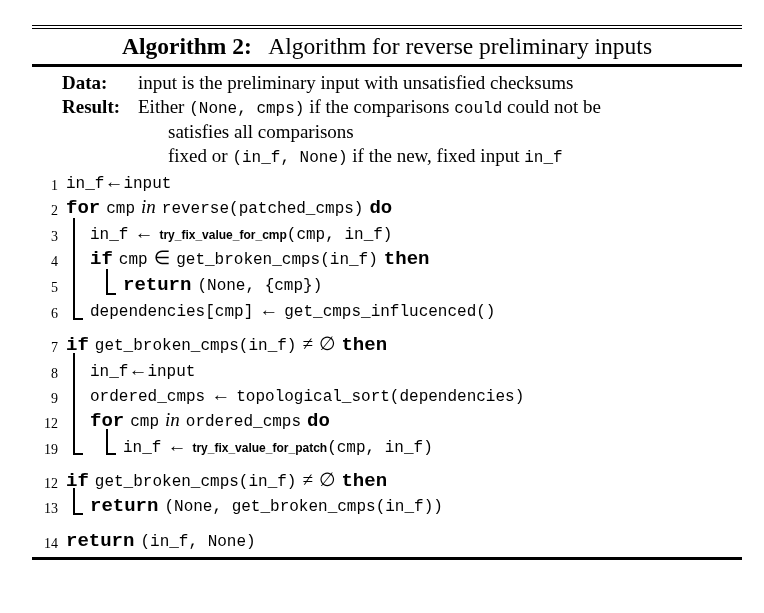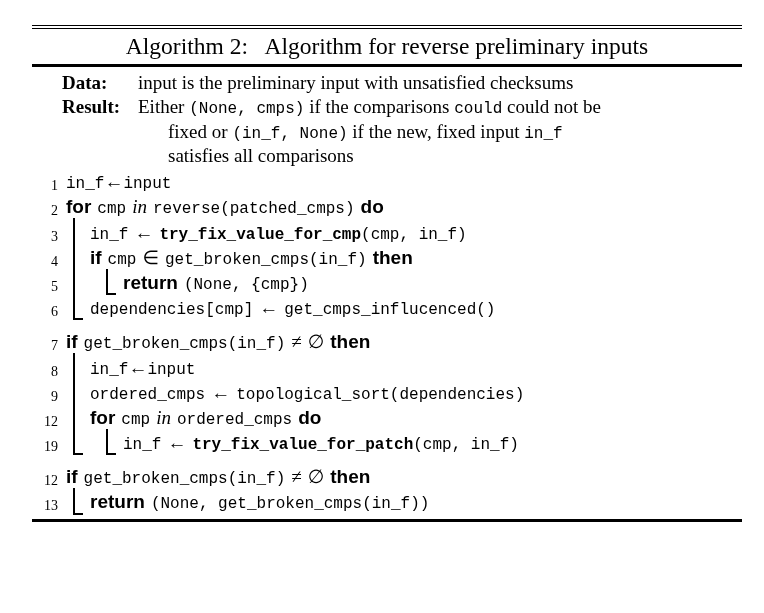--- a/index.html
+++ b/index.html
@@ -28,21 +28,21 @@
   .rule-gap   { height: 2px; }
 
   
   .caption {
     padding: 4px 0 5px 0;
     text-align: center;
     font-size: 23.5px;
     line-height: 1.12;
     white-space: nowrap;
   }
-  .caption .cap-label { font-weight: normal; margin-top: 28px; }
+  .caption .cap-label { font-weight: bold; margin-top: 28px; }
   .caption .cap-text  { font-weight: normal; }
 
   
   .algo-body {
     padding: 4px 0 3px 0;
     font-size: 19px;
   }
 
   
   .io-block { margin: 0 0 2px 0; }
@@ -102,24 +102,24 @@
   .vbar .foot {
     position: absolute;
     left: 0;
     bottom: 0;
     width: 10px;
     height: 2px;
     background: #000;
   }
 
   
-  .kw   { font-weight: bold; font-family: Liberation Sans, sans-serif; }
+  .kw   { font-weight: bold; font-family: Liberation Mono, monospace; }
   .it   { font-style: italic; font-family: "Liberation Serif", serif; }
   .mono { font-family: "Liberation Mono", "DejaVu Sans Mono", monospace; font-size: 16px; }
-  .monob{ font-family: Liberation Mono, monospace; font-size: 16px; font-weight: bold; }
+  .monob{ font-family: Liberation Sans, sans-serif; font-size: 12px; font-weight: bold; }
   .sym  { font-family: "Liberation Serif", serif; font-size: 19px; }
   .sp   { display: inline-block; width: 6px; }
 </style>
 </head>
 <body>
 
 <div id="algorithm-box">
 
   <div class="rule-thin"></div>
   <div class="rule-gap"></div>
@@ -137,22 +137,22 @@
 
     <div class="io-block">
       <div class="io-row">
         <span class="io-key">Data:</span>
         <span class="io-val">input is the preliminary input with unsatisfied checksums</span>
       </div>
       <div class="io-row">
         <span class="io-key">Result:</span>
         <span class="io-val"><span>Either </span><span class="mono">(None, cmps)</span><span> if the comparisons </span><span class="mono">could</span><span> could not be</span></span>
       </div>
+      <div class="io-cont">satisfies all comparisons</div>
       <div class="io-cont"><span>fixed or </span><span class="mono">(in_f, None)</span><span> if the new, fixed input </span><span class="mono">in_f</span></div>
-      <div class="io-cont">satisfies all comparisons</div>
     </div>
 
     <div id="code-lines" style="position: relative;">
         <div class="line">
           <span class="lineno">1</span>
           <span class="code" style="padding-left: 8px;"><span class="mono">in_f</span><span class="sym">←</span><span class="mono">input</span></span>
         </div>
         <div class="line">
           <span class="lineno">2</span>
           <span class="code" style="padding-left: 8px;"><span class="kw">for</span><span class="sp"></span><span class="mono">cmp</span><span class="sp"></span><span class="it">in</span><span class="sp"></span><span class="mono">reverse(patched_cmps)</span><span class="sp"></span><span class="kw">do</span></span>
@@ -194,20 +194,24 @@
           <span class="code" style="padding-left: 65px;"><span class="mono">in_f</span><span class="sp"></span><span class="sym">←</span><span class="sp"></span><span class="monob">try_fix_value_for_patch</span><span class="mono">(cmp, in_f)</span></span>
         </div>
         <div class="line spaced">
           <span class="lineno">12</span>
           <span class="code" style="padding-left: 8px;"><span class="kw">if</span><span class="sp"></span><span class="mono">get_broken_cmps(in_f)</span><span class="sp"></span><span class="sym">≠</span><span class="sp"></span><span class="sym">∅</span><span class="sp"></span><span class="kw">then</span></span>
         </div>
         <div class="line">
           <span class="lineno">13</span>
           <span class="code" style="padding-left: 32px;"><span class="kw">return</span><span class="sp"></span><span class="mono">(None, get_broken_cmps(in_f))</span></span>
         </div>
+        <div class="line spaced">
+          <span class="lineno">14</span>
+          <span class="code" style="padding-left: 8px;"><span class="kw">return</span><span class="sp"></span><span class="mono">(in_f, None)</span></span>
+        </div>
         <div class="vbar" style="left: 41px; top: 48.1875px; height: 101.938px;">
           <div class="foot"></div>
         </div>
         <div class="vbar" style="left: 74px; top: 98.5625px; height: 26.375px;">
           <div class="foot"></div>
         </div>
         <div class="vbar" style="left: 41px; top: 183.125px; height: 101.938px;">
           <div class="foot"></div>
         </div>
         <div class="vbar" style="left: 74px; top: 258.688px; height: 26.375px;">

